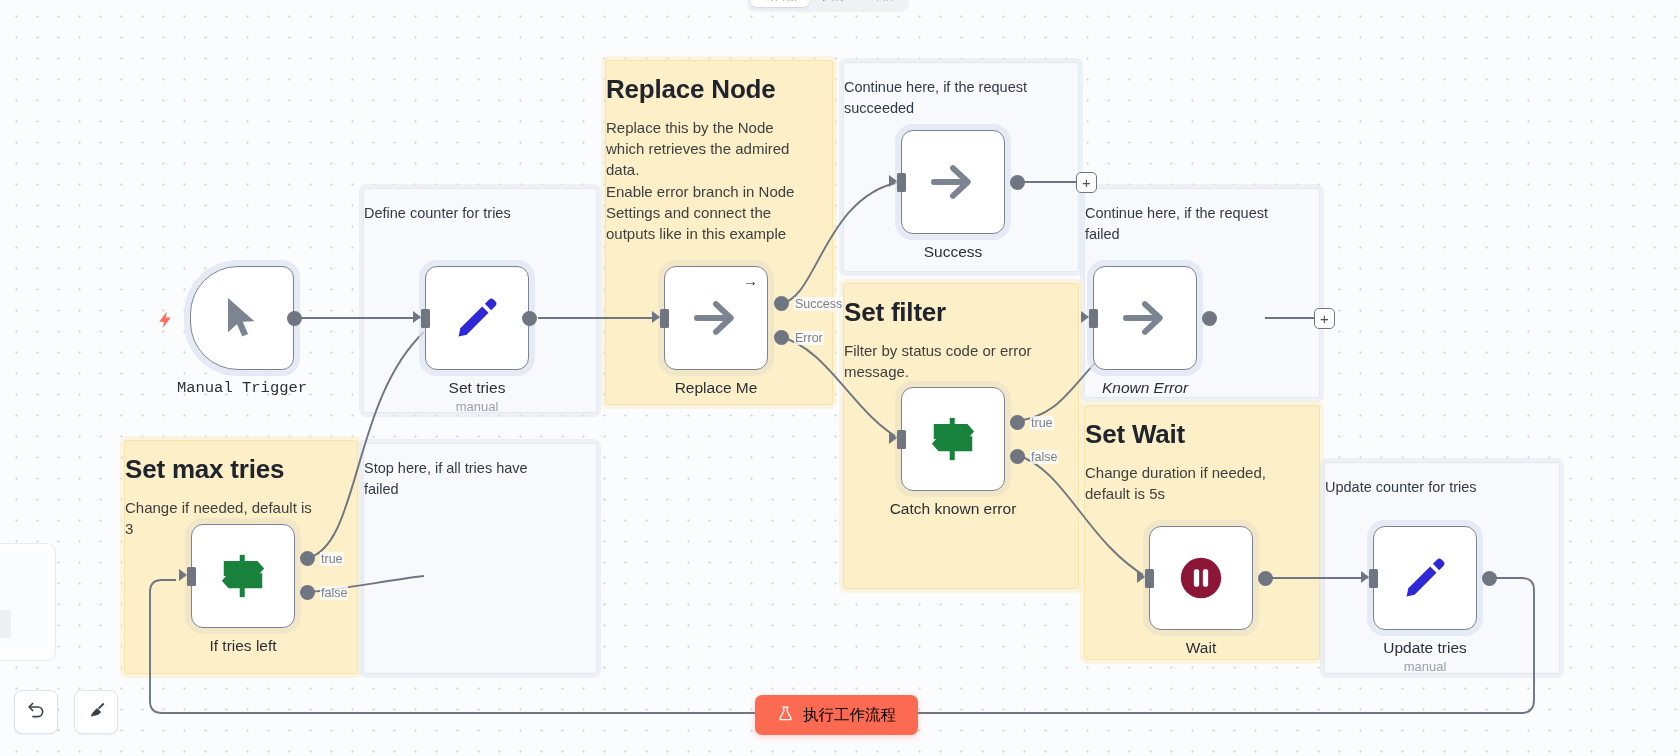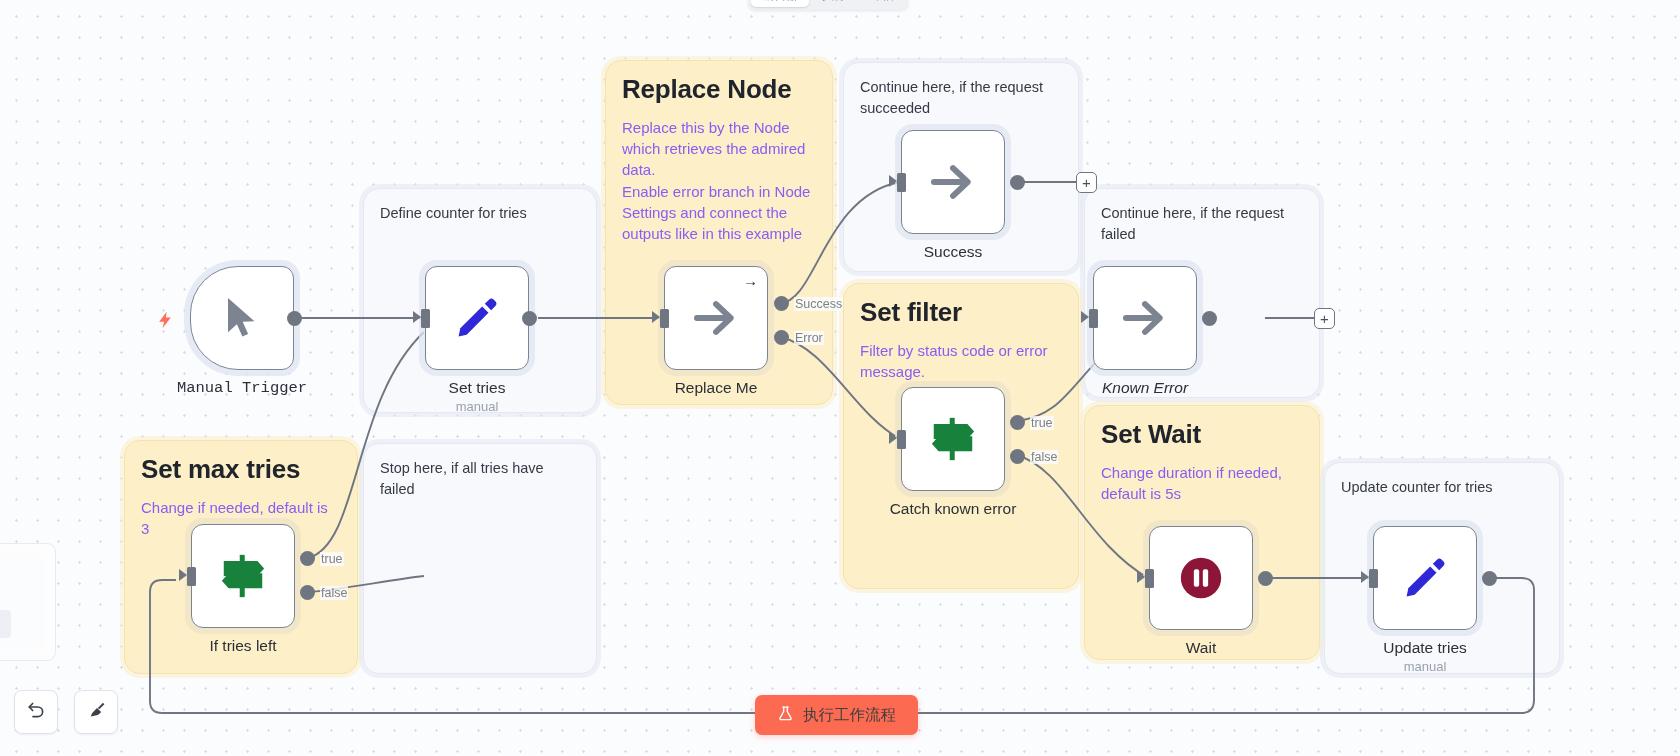--- a/index.html
+++ b/index.html
@@ -45,22 +45,22 @@
   }
   .tabbar .tab.active {
     background: #ffffff;
     color: #2b2f38;
     box-shadow: 0 1px 2px rgba(20,30,60,.14);
   }
 
   
   .sticky {
     position: absolute;
-    border-radius: 16px;
-    padding: 14px 16px;
+    border-radius: 3px;
+    padding: 14px 0;
     overflow: hidden;
   }
   .sticky.plain {
     background: #f7f9fd;
     border: 1px solid #e4e8f1;
     box-shadow: 0 0 0 4px rgba(226,231,241,.55);
   }
   .sticky.yellow {
     background: #fdefc8;
     border: 1px solid #f6e3ab;
@@ -71,21 +71,21 @@
     font-size: 26px;
     font-weight: 700;
     color: #20242c;
     letter-spacing: -.2px;
     line-height: 1.15;
   }
   .sticky p {
     margin: 0;
     font-size: 15px;
     line-height: 1.42;
-    color: #8b5cf6;
+    color: #404040;
     white-space: pre-line;
   }
   .sticky p.small {
     font-size: 14.5px;
     color: #343a44;
   }
 
   
   #wires { position: absolute; left: 0; top: 0; width: 1680px; height: 756px; z-index: 20; pointer-events: none; }
 
@@ -195,21 +195,21 @@
     color: #ff6d5a;
     font-size: 19px;
     line-height: 1;
   }
 
   
   .execbtn {
     position: absolute;
     left: 755px; top: 695px;
     background: #fc6a52;
-    color: #404040;
+    color: #000000;
     border: none;
     border-radius: 7px;
     height: 40px;
     padding: 0 22px;
     display: flex;
     align-items: center;
     gap: 9px;
     font-size: 15.5px;
     z-index: 70;
     cursor: pointer;

